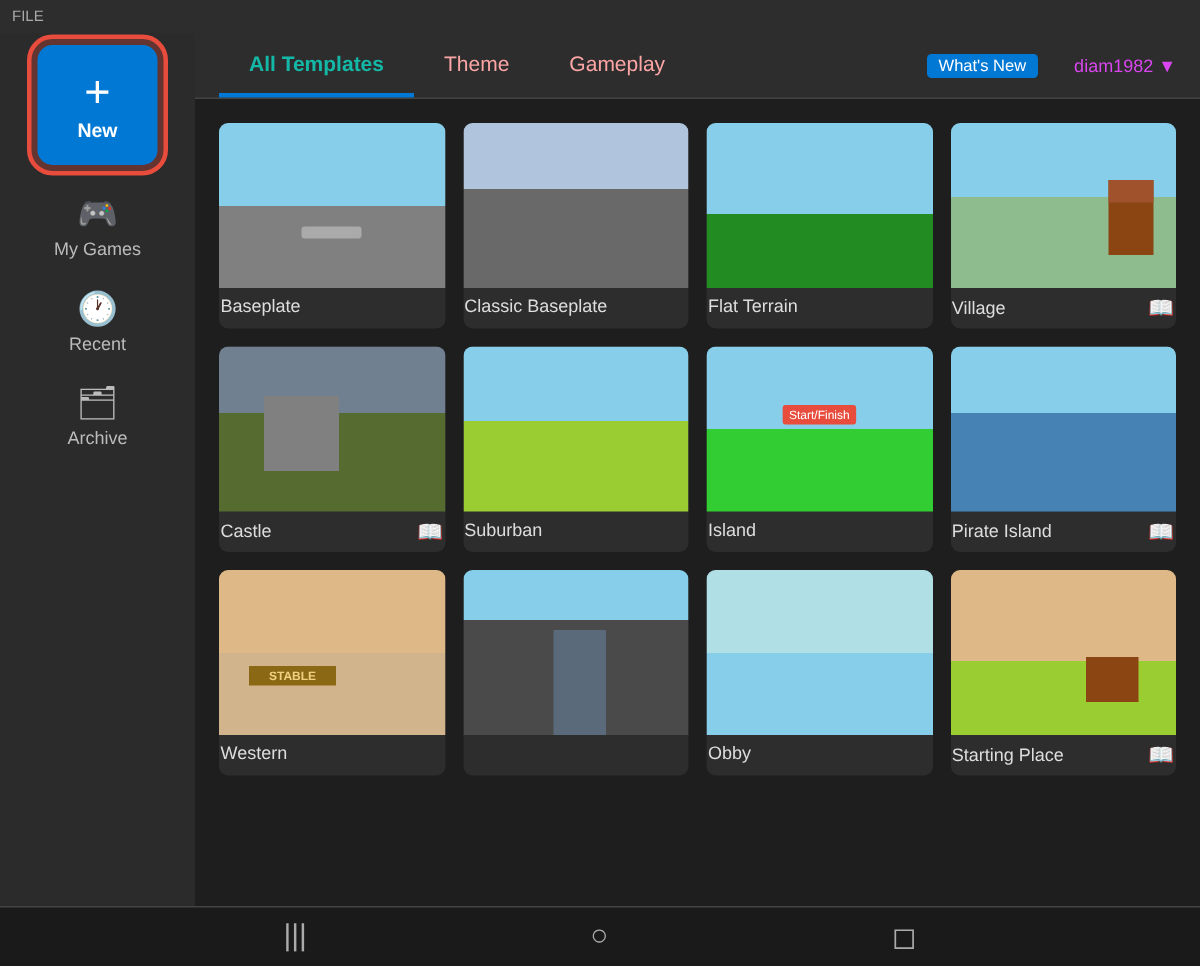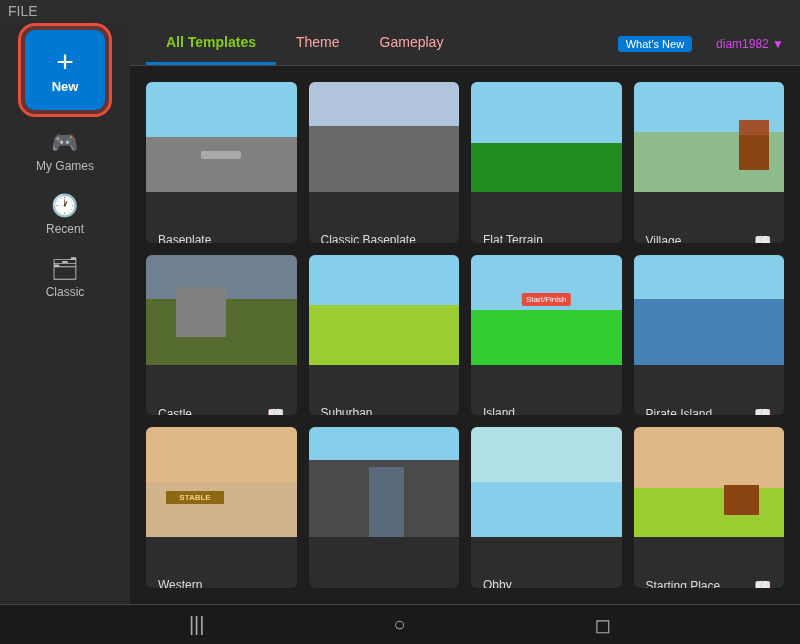--- a/index.html
+++ b/index.html
@@ -13,21 +13,21 @@
       flex-direction: column;
     }
 
     
     .top-bar {
       height: 22px;
       background: #2d2d2d;
       display: flex;
       align-items: center;
       padding: 0 8px;
-      font-size: 14px;
+      font-size: 10px;
       color: #aaa;
     }
 
     .main-layout {
       display: flex;
       flex: 1;
       overflow: hidden;
     }
 
     
@@ -121,21 +121,21 @@
       height: 100%;
       display: flex;
       align-items: center;
       font-size: 14px;
       cursor: pointer;
       color: #fca5a5;
       border-bottom: 3px solid transparent;
     }
 
     .tab.active {
-      color: #84cc16;
+      color: #14b8a6;
       border-bottom: 3px solid #0078d4;
       font-weight: 600;
     }
 
     .user-area {
       display: flex;
       align-items: center;
       gap: 24px;
     }
 
@@ -298,25 +298,24 @@
       content: '';
       position: absolute;
       right: 25px;
       bottom: 20%;
       width: 35px;
       height: 30px;
       background: #8B4513;
     }
 
     .template-info {
-      padding: 5px 12px 6px;
+      padding: 5px 1px 6px;
       display: flex;
       justify-content: space-between;
       align-items: center;
-      margin-top: 36px;
     }
 
     .template-name {
       color: #ddd;
       font-size: 12px;
     }
 
     .template-book-icon {
       color: #aaa;
       font-size: 14px;
@@ -360,21 +359,21 @@
         <span>My Games</span>
       </div>
 
       <div class="sidebar-item">
         <span class="sidebar-icon">🕐</span>
         <span>Recent</span>
       </div>
 
       <div class="sidebar-item">
         <span class="sidebar-icon">🗂</span>
-        <span>Classic</span>
+        <span>Archive</span>
       </div>
     </div>
 
     <div class="content">
 
       <div class="content-header">
         <div class="tabs">
           <div class="tab active">
             <span>All Templates</span>
           </div>

